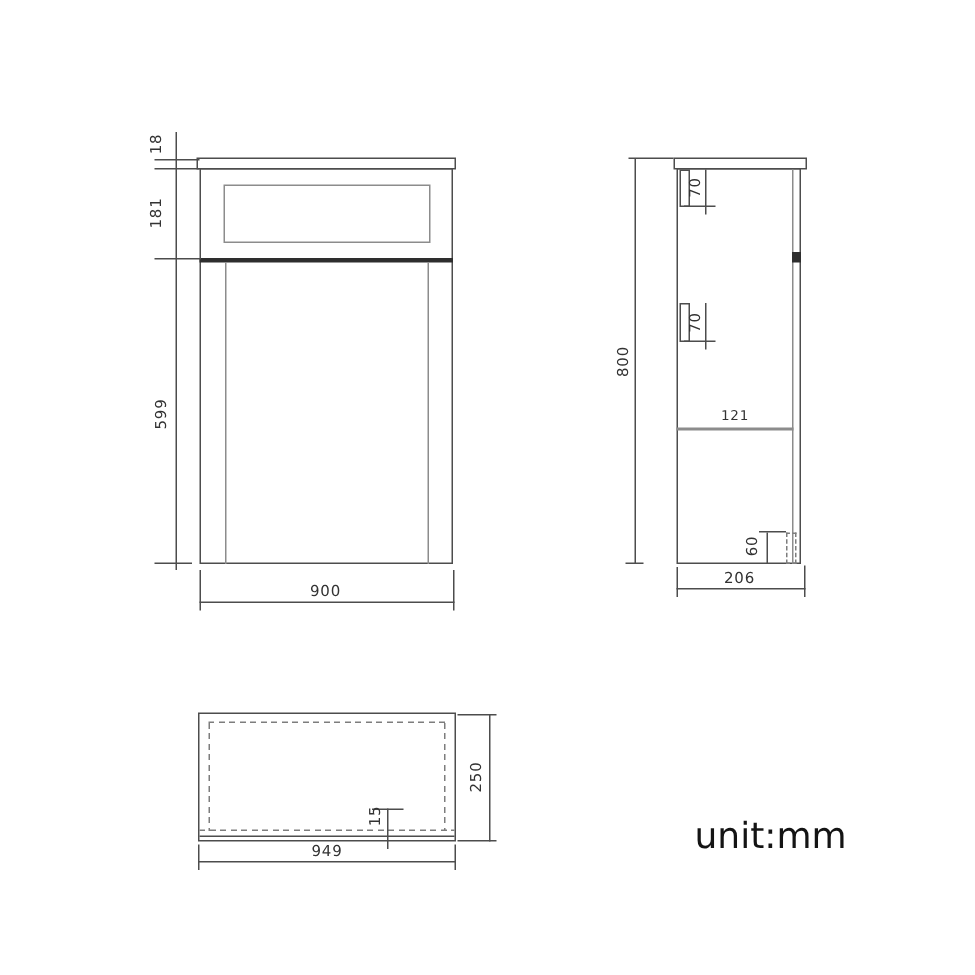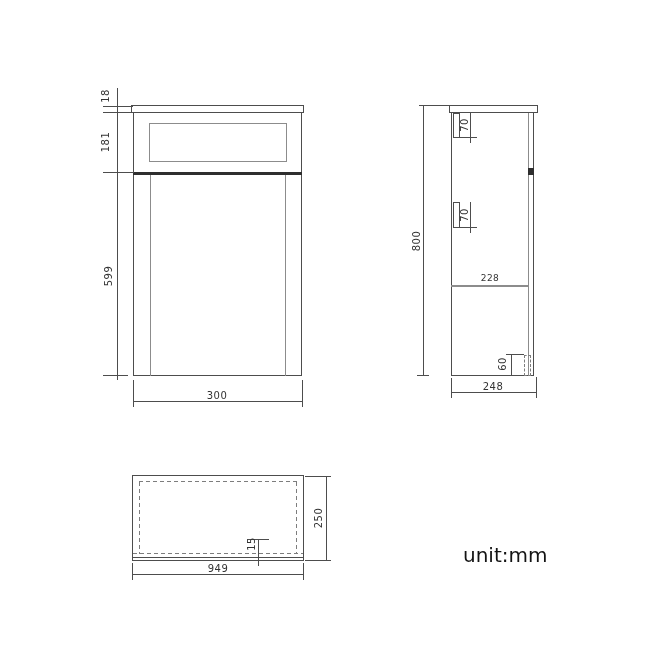--- a/index.html
+++ b/index.html
@@ -12,21 +12,21 @@
   .dark{position:absolute;background:#2e2e2e;}
   .rect{position:absolute;border:1px solid #4d4d4d;box-sizing:border-box;background:transparent;}
   .rect.light{border-color:#8c8c8c;}
   .dashh{position:absolute;height:1px;background:repeating-linear-gradient(90deg,#7d7d7d 0 4px,transparent 4px 7px);}
   .dashv{position:absolute;width:1px;background:repeating-linear-gradient(180deg,#7d7d7d 0 4px,transparent 4px 7px);}
   .dashrect{position:absolute;border:1px dashed #7d7d7d;box-sizing:border-box;}
   .dim{position:absolute;font-size:10px;color:#333;white-space:nowrap;letter-spacing:0.5px;}
   .dim.v{transform:translate(-50%,-50%) rotate(-90deg);}
   .dim.h{transform:translate(-50%,-50%);}
   .dim.s9{font-size:9px;}
-  .note{position:absolute;font-size:20px;color:#141414;}
+  .note{position:absolute;font-size:24px;color:#141414;}
 </style>
 </head>
 <body>
 
 <div id="canvas">
 
   <div>
     <div class="rect" style="left:131px;top:105px;width:173px;height:8px;"></div>
     <div class="rect" style="left:133px;top:112px;width:169px;height:264px;"></div>
     <div class="rect light" style="left:149px;top:123px;width:138px;height:39px;"></div>
@@ -39,56 +39,56 @@
     <div class="ln" style="left:103px;top:112px;width:30px;height:1px;"></div>
     <div class="ln" style="left:103px;top:172px;width:31px;height:1px;"></div>
     <div class="ln" style="left:103px;top:375px;width:25px;height:1px;"></div>
     <span class="dim v" style="left:105px;top:96px;">18</span>
     <span class="dim v" style="left:105px;top:142px;">181</span>
     <span class="dim v" style="left:108px;top:276px;">599</span>
 
     <div class="ln" style="left:133px;top:380px;width:1px;height:27px;"></div>
     <div class="ln" style="left:302px;top:380px;width:1px;height:27px;"></div>
     <div class="ln" style="left:133px;top:401px;width:170px;height:1px;"></div>
-    <span class="dim h" style="left:217px;top:395px;">300</span>
+    <span class="dim h" style="left:217px;top:395px;">900</span>
   </div>
 
   <div>
     <div class="rect" style="left:449px;top:105px;width:89px;height:8px;"></div>
     <div class="rect" style="left:451px;top:112px;width:83px;height:264px;"></div>
     <div class="ln2" style="left:528px;top:113px;width:1px;height:263px;"></div>
     <div class="dark" style="left:528px;top:168px;width:6px;height:7px;"></div>
     <div class="rect" style="left:453px;top:113px;width:7px;height:25px;"></div>
     <div class="rect" style="left:453px;top:202px;width:7px;height:26px;"></div>
     <div class="dashrect" style="left:524px;top:355px;width:7px;height:21px;"></div>
 
     <div class="ln" style="left:470px;top:113px;width:1px;height:30px;"></div>
     <div class="ln" style="left:456px;top:137px;width:21px;height:1px;"></div>
     <span class="dim v" style="left:464px;top:125px;">70</span>
 
     <div class="ln" style="left:470px;top:202px;width:1px;height:31px;"></div>
     <div class="ln" style="left:456px;top:227px;width:21px;height:1px;"></div>
     <span class="dim v" style="left:464px;top:215px;">70</span>
 
     <div class="ln2" style="left:451px;top:285px;width:78px;height:2px;"></div>
-    <span class="dim h s9" style="left:490px;top:278px;">228</span>
+    <span class="dim h s9" style="left:490px;top:278px;">121</span>
 
     <div class="ln" style="left:423px;top:106px;width:1px;height:270px;"></div>
     <div class="ln" style="left:419px;top:105px;width:30px;height:1px;"></div>
     <div class="ln" style="left:417px;top:375px;width:12px;height:1px;"></div>
     <span class="dim v" style="left:416px;top:241px;">800</span>
 
     <div class="ln" style="left:511px;top:355px;width:1px;height:21px;"></div>
     <div class="ln" style="left:506px;top:354px;width:18px;height:1px;"></div>
     <span class="dim v" style="left:502px;top:364px;">60</span>
 
     <div class="ln" style="left:451px;top:378px;width:1px;height:20px;"></div>
     <div class="ln" style="left:536px;top:377px;width:1px;height:21px;"></div>
     <div class="ln" style="left:451px;top:392px;width:86px;height:1px;"></div>
-    <span class="dim h" style="left:493px;top:386px;">248</span>
+    <span class="dim h" style="left:493px;top:386px;">206</span>
   </div>
 
   <div>
     <div class="rect" style="left:132px;top:475px;width:172px;height:86px;"></div>
     <div class="dashh" style="left:139px;top:481px;width:158px;"></div>
     <div class="dashv" style="left:139px;top:482px;height:72px;"></div>
     <div class="dashv" style="left:296px;top:482px;height:72px;"></div>
     <div class="dashh" style="left:133px;top:553px;width:170px;"></div>
     <div class="ln" style="left:133px;top:557px;width:170px;height:1px;"></div>
 

